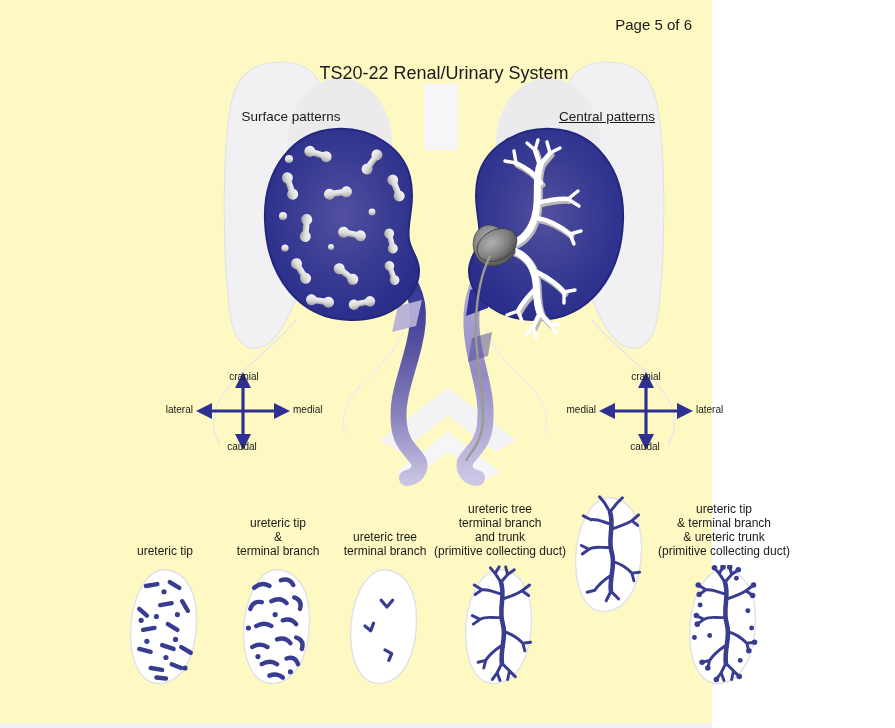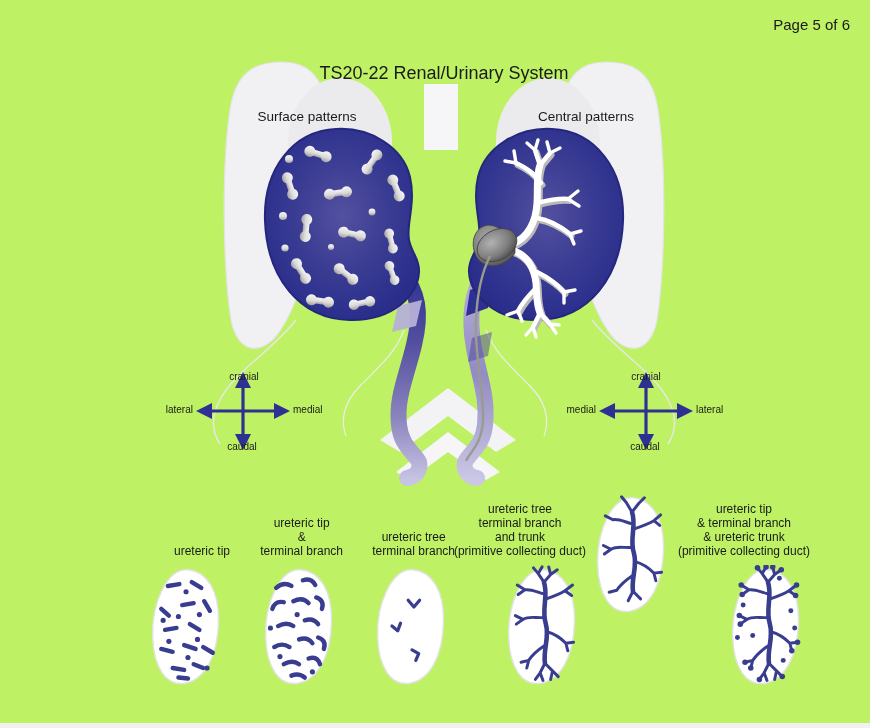--- a/index.html
+++ b/index.html
@@ -1,25 +1,25 @@
 <!DOCTYPE html>
 <html><head>
 <meta charset="utf-8">
 <style>
   html,body{margin:0;padding:0;background:#ffffff;}
   body{width:895px;height:728px;overflow:hidden;font-family:"Liberation Sans",sans-serif;color:#1a1a1a;}
-  .page{position:relative;width:870px;height:728px;background:#bef264;}
+  .page{position:relative;width:712px;height:728px;background:#fef9c3;}
   .txt{position:absolute;white-space:nowrap;}
   .center{transform:translateX(-50%);}
   .page-num{top:16px;right:20px;font-size:15px;}
   .title{left:444px;top:63px;font-size:18px;font-weight:500;}
   .panel-label{top:109px;font-size:13.5px;}
   .compass-word{font-size:10px;}
   .mainsvg{position:absolute;left:0;top:0;}
-  .stage{position:absolute;display:flex;flex-direction:column;align-items:flex-end;}
+  .stage{position:absolute;display:flex;flex-direction:column;align-items:center;}
   .stage-label{height:72px;display:flex;align-items:flex-end;justify-content:center;text-align:center;
     font-size:12px;line-height:14px;white-space:pre-line;}
   .stage svg{margin-top:7px;}
   .bottom-strip{position:absolute;left:0;bottom:0;width:100%;height:5px;background:#f1f1f1;}
 </style>
 </head>
 <body>
 
 <div class="page">
 
@@ -160,22 +160,22 @@
       <polygon points="599,411 615,403 615,419" stroke="none"></polygon>
       <polygon points="693,411 677,403 677,419" stroke="none"></polygon>
       <line x1="646" y1="386" x2="646" y2="436" stroke-width="3.2"></line>
       <polygon points="646,372 638,388 654,388" stroke="none"></polygon>
       <polygon points="646,450 638,434 654,434" stroke="none"></polygon>
     </g>
   </svg>
 
   <div class="txt page-num">Page 5 of 6</div>
   <div class="txt title center">TS20-22 Renal/Urinary System</div>
-  <div class="txt panel-label center" style="left:291px;margin-left:16px;">Surface patterns</div>
-  <div class="txt panel-label center" style="left:586px;">Central patterns</div>
+  <div class="txt panel-label center" style="left:291px;">Surface patterns</div>
+  <div class="txt panel-label center" style="left:607px;text-decoration:underline;">Central patterns</div>
 
   <div class="txt compass-word center" style="left:244px;top:371px;">cranial</div>
   <div class="txt compass-word" style="left:143px;top:404px;width:50px;text-align:right;">lateral</div>
   <div class="txt compass-word" style="left:293px;top:404px;">medial</div>
   <div class="txt compass-word center" style="left:242px;top:441px;">caudal</div>
 
   <div class="txt compass-word center" style="left:646px;top:371px;">cranial</div>
   <div class="txt compass-word" style="left:546px;top:404px;width:50px;text-align:right;">medial</div>
   <div class="txt compass-word" style="left:696px;top:404px;">lateral</div>
   <div class="txt compass-word center" style="left:645px;top:441px;">caudal</div>

